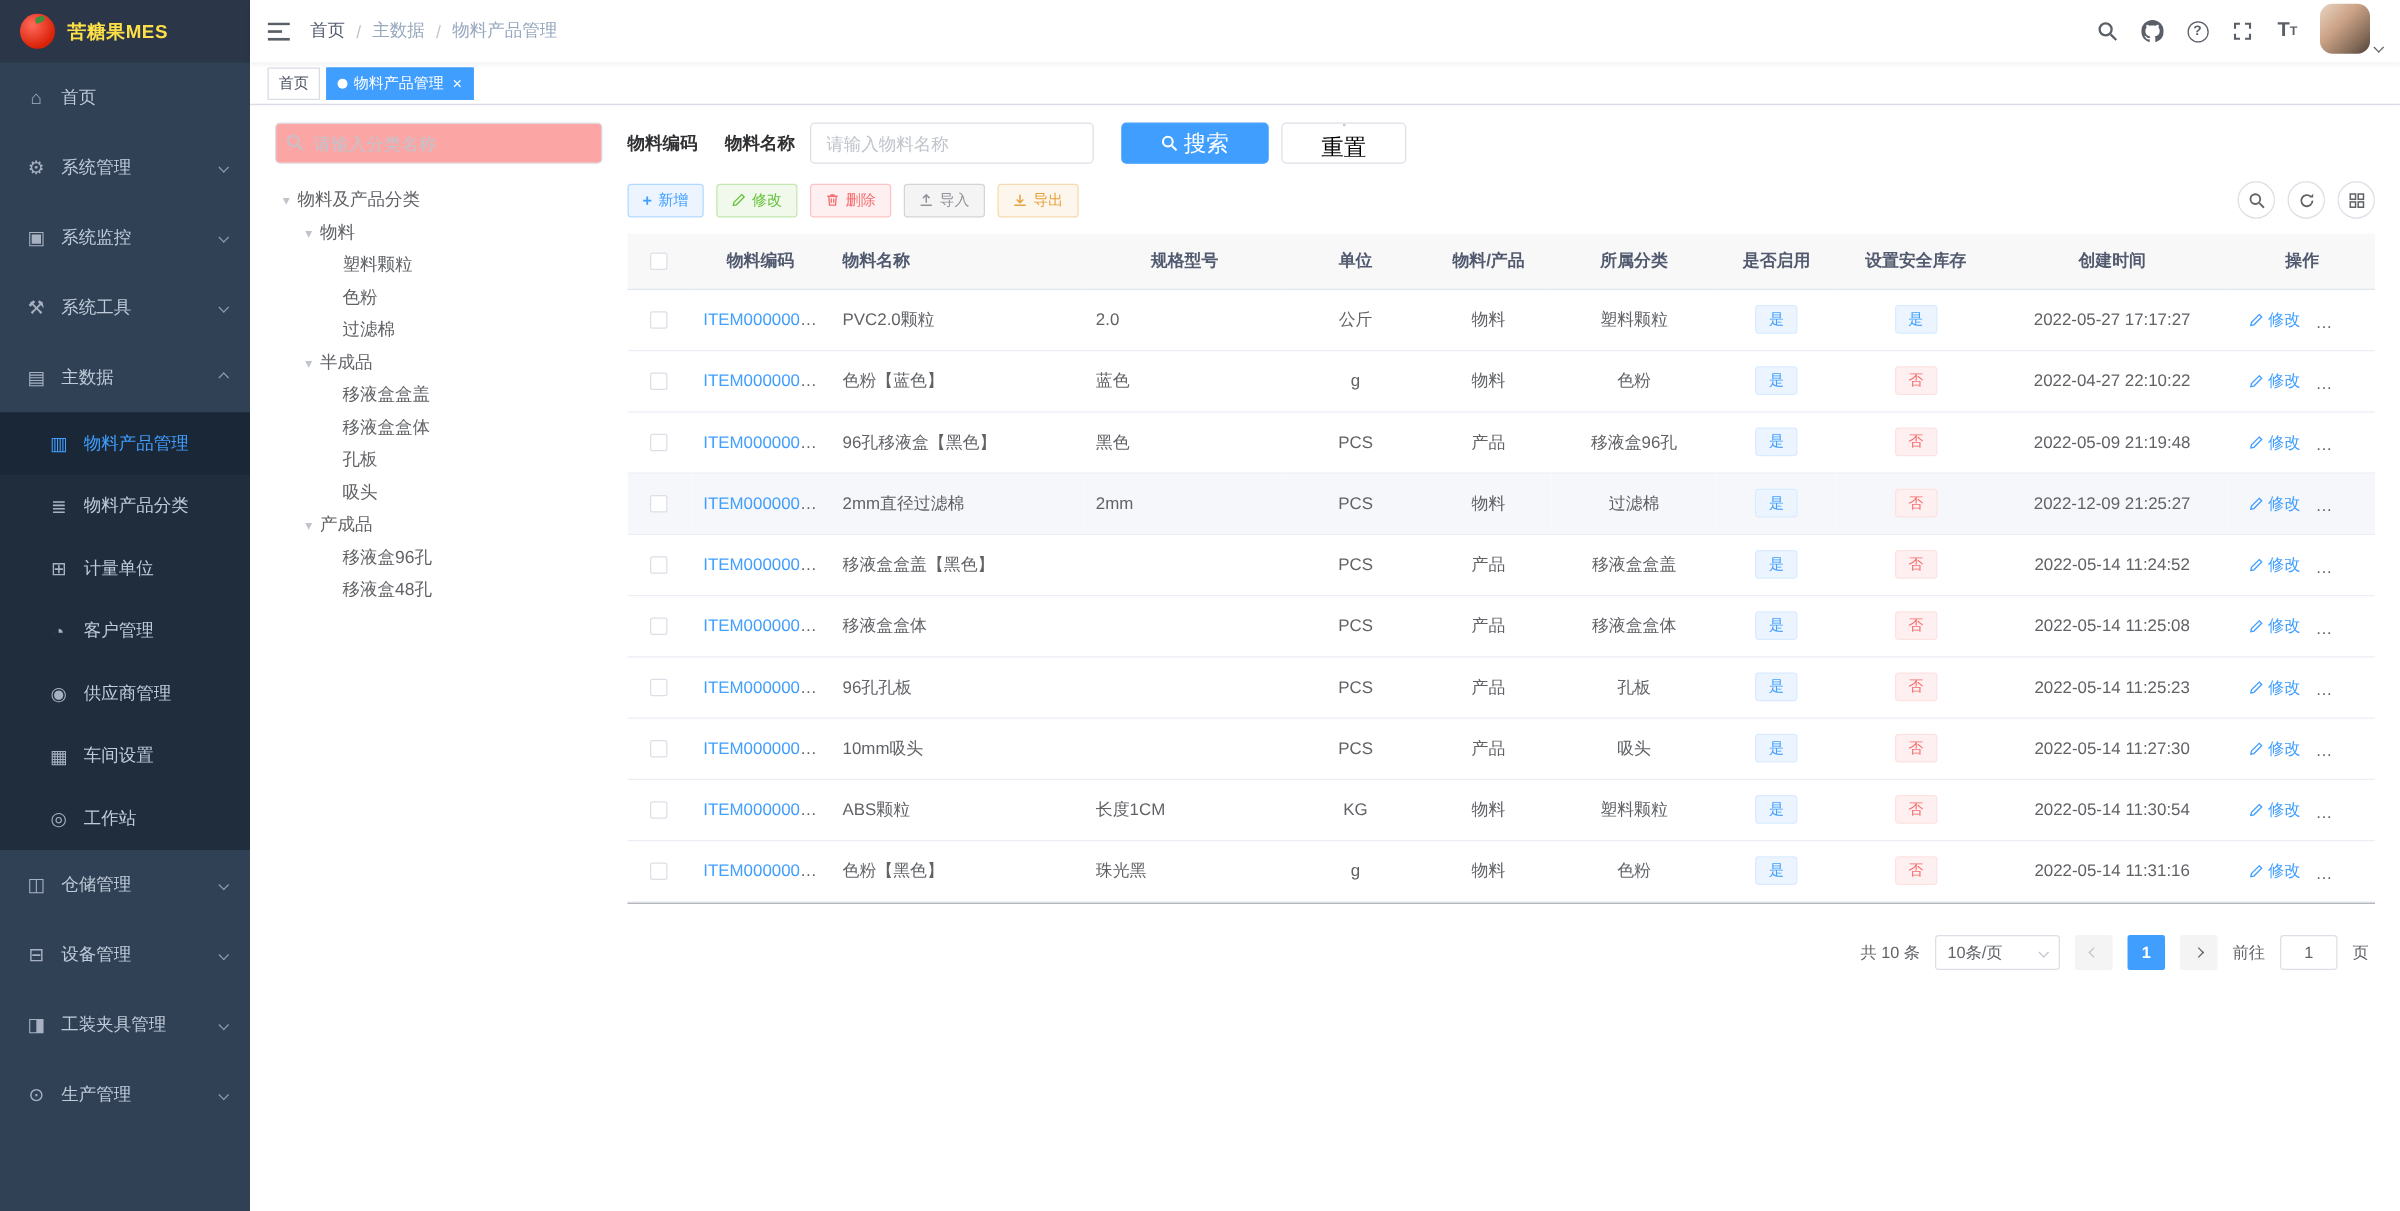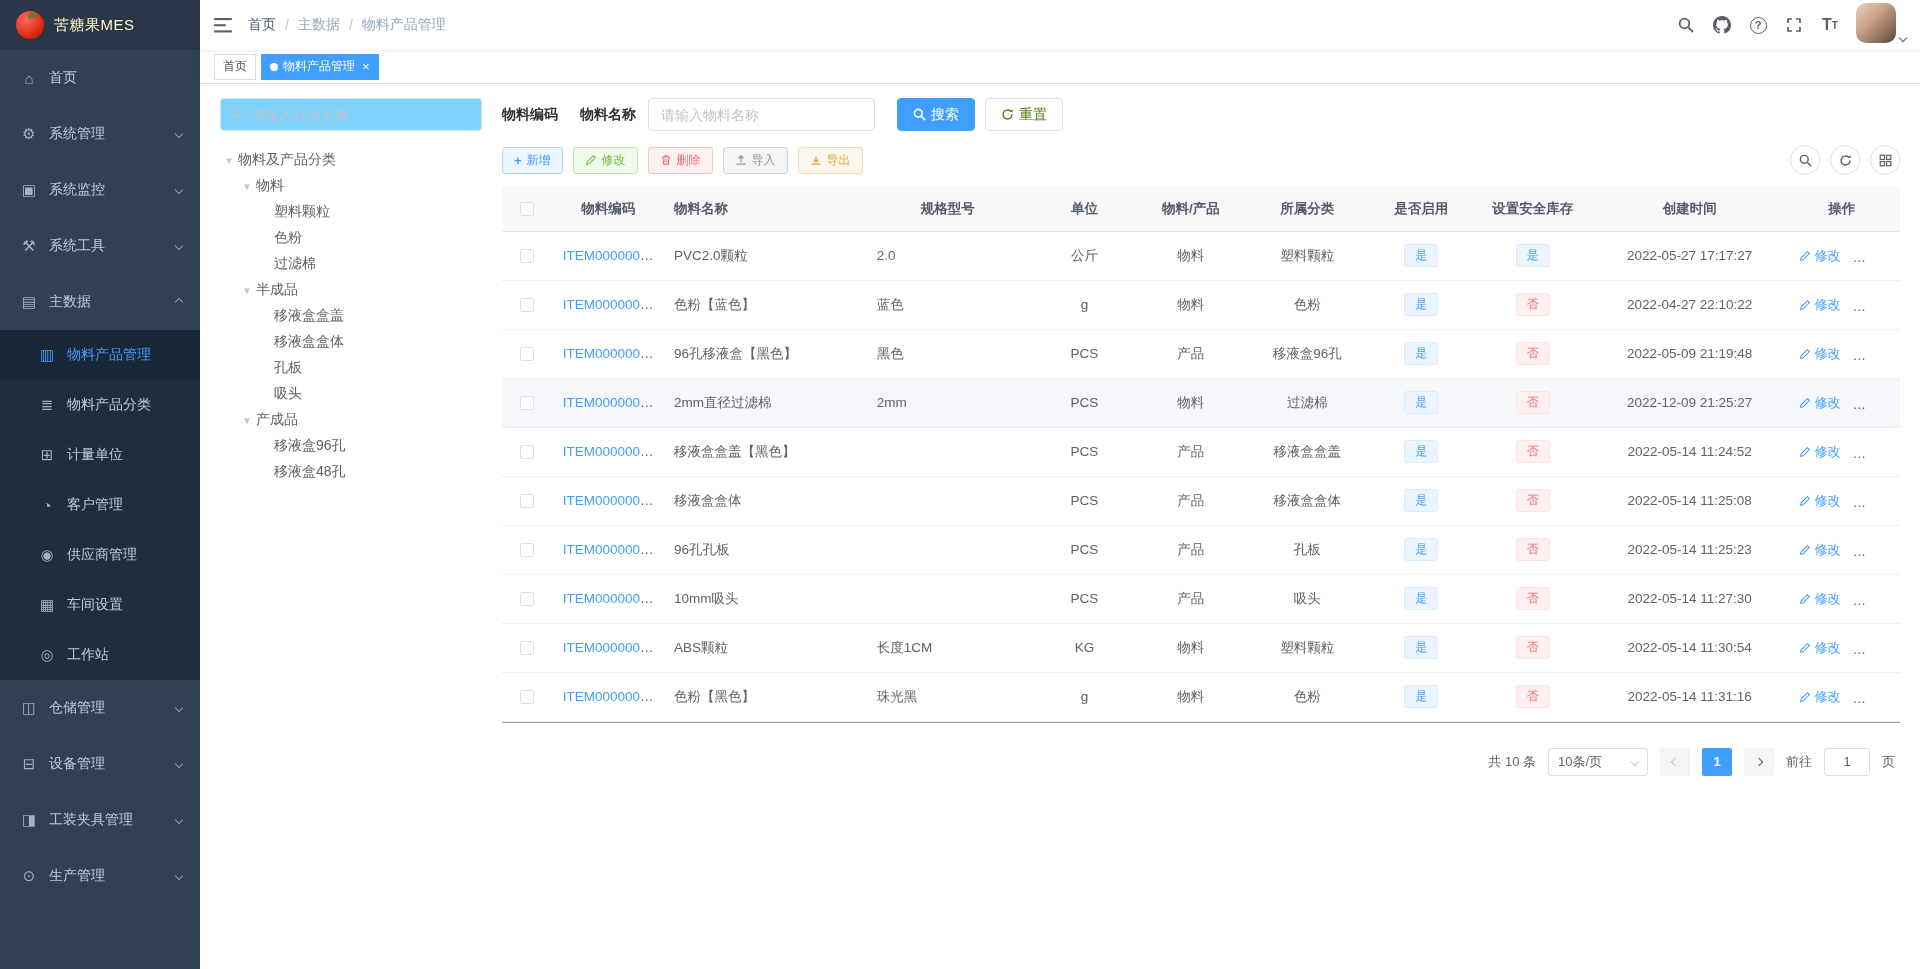--- a/index.html
+++ b/index.html
@@ -10,21 +10,21 @@
   }
   :root { --primary: #409eff; }
 
   
   .sidebar { width: 200px; height: 100%; background: #304156; flex-shrink: 0; display: flex; flex-direction: column; }
   .logo { height: 50px; display: flex; align-items: center; padding-left: 16px; gap: 10px; background: #2b3649; cursor: pointer; }
   .logo-icon { width: 28px; height: 28px; border-radius: 50%; flex-shrink: 0;
     background: radial-gradient(circle at 35% 32%, #ff6a5c, #d92208 70%); position: relative; }
   .logo-icon::after { content: ""; position: absolute; top: 2px; left: 12px; width: 8px; height: 5px;
     background: #3f8f3f; border-radius: 50% 50% 50% 0; transform: rotate(-20deg); }
-  .logo-text { color: #fef9c3; font-size: 15px; font-weight: 400; letter-spacing: .5px; }
+  .logo-text { color: #fde047; font-size: 15px; font-weight: 700; letter-spacing: .5px; }
   .menu { flex: 1; overflow: hidden; }
   .menu-item { height: 56px; display: flex; align-items: center; padding: 0 18px 0 20px; color: #bfcbd9; font-size: 14px; cursor: pointer; }
   .menu-item .mi-icon { width: 18px; margin-right: 11px; color: #a7b1c2; font-size: 15px; text-align: center; flex-shrink: 0; }
   .menu-item .mi-label { flex: 1; white-space: nowrap; }
   .menu-item .chev { color: #8d9cb0; }
   .submenu { background: #1f2d3d; }
   .submenu .menu-item { height: 50px; padding-left: 38px; }
   .menu-item.active { color: var(--primary); background: #1a2736; }
   .menu-item.active .mi-icon { color: var(--primary); }
 
@@ -60,42 +60,42 @@
   .tag-item.active { background: var(--primary); color: #fff; border-color: var(--primary); }
   .tag-item .dot { width: 8px; height: 8px; border-radius: 50%; background: #fff; }
   .tag-item .close { font-size: 13px; line-height: 1; margin-left: 2px; }
 
   
   .content { flex: 1; display: flex; gap: 20px; padding: 14px 20px 0 20px; background: #fff; overflow: hidden; }
 
   .tree-panel { width: 262px; flex-shrink: 0; }
   .tree-search { position: relative; margin-bottom: 16px; }
   .tree-search input { width: 100%; height: 33px; border: 1px solid #dcdfe6; border-radius: 4px; padding: 0 10px 0 30px;
-    font-size: 14px; color: #606266; outline: none; background: #7dd3fc; }
+    font-size: 14px; color: #606266; outline: none; background: #fca5a5; }
   .tree-search input::placeholder { color: #c0c4cc; }
   .search-prefix { position: absolute; left: 9px; top: 9px; color: #c0c4cc; display: flex; }
   .tree { font-size: 14px; color: #606266; }
   .tree-node { height: 26px; display: flex; align-items: center; cursor: pointer; white-space: nowrap; }
   .tree-node .caret { width: 18px; text-align: center; color: #c0c4cc; font-size: 11px; flex-shrink: 0; }
 
   .table-panel { flex: 1; display: flex; flex-direction: column; min-width: 0; }
 
   .filter-row { display: flex; align-items: center; margin-bottom: 14px; }
   .filter-item { display: flex; align-items: center; gap: 12px; margin-right: 22px; }
   .filter-label { font-weight: 700; color: #303133; font-size: 14px; white-space: nowrap; }
   .filter-input { width: 227px; height: 33px; border: 1px solid #dcdfe6; border-radius: 4px; padding: 0 12px;
     font-size: 14px; color: #606266; outline: none; }
   .filter-input::placeholder { color: #c0c4cc; }
 
   .btn { display: inline-flex; align-items: center; justify-content: center; gap: 5px; border-radius: 4px; cursor: pointer;
     border: 1px solid transparent; font-family: inherit; white-space: nowrap; }
-  .btn-medium { height: 33px; padding: 0 15px; font-size: 14px; }
+  .btn-medium { height: 33px; padding: 0 31px; font-size: 18px; }
   .btn-mini { height: 27px; padding: 0 11px; font-size: 12px; border-radius: 3px; }
   .btn-primary { background: var(--primary); color: #fff; border-color: var(--primary); }
-  .btn-default { background: #fff; color: #4d7c0f; border-color: #dcdfe6; margin-left: 10px; }
+  .btn-default { background: #fff; color: #000000; border-color: #dcdfe6; margin-left: 10px; flex-direction: column; }
   .btn-primary-plain { color: var(--primary); background: #ecf5ff; border-color: #b3d8ff; }
   .btn-success-plain { color: #67c23a; background: #f0f9eb; border-color: #c2e7b0; }
   .btn-danger-plain  { color: #f56c6c; background: #fef0f0; border-color: #fbc4c4; }
   .btn-info-plain    { color: #909399; background: #f4f4f5; border-color: #d3d4d6; }
   .btn-warning-plain { color: #e6a23c; background: #fdf6ec; border-color: #f5dab1; }
   .bi { font-weight: 700; font-size: 13px; line-height: 1; }
 
   .toolbar-row { display: flex; align-items: center; gap: 10px; margin-bottom: 12px; }
   .toolbar-right { margin-left: auto; display: flex; gap: 10px; }
   .circle-btn { width: 30px; height: 30px; border-radius: 50%; border: 1px solid #dcdfe6; background: #fff;

